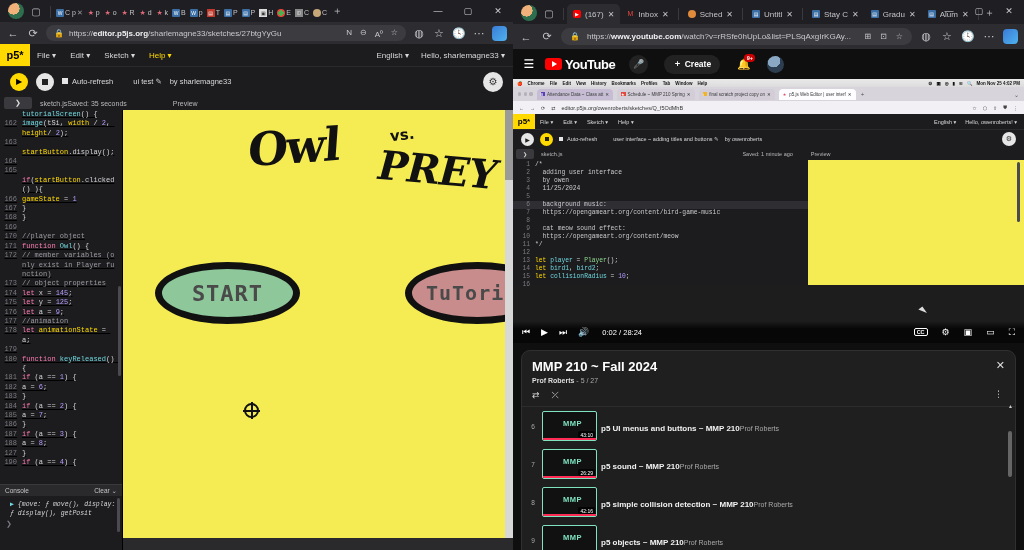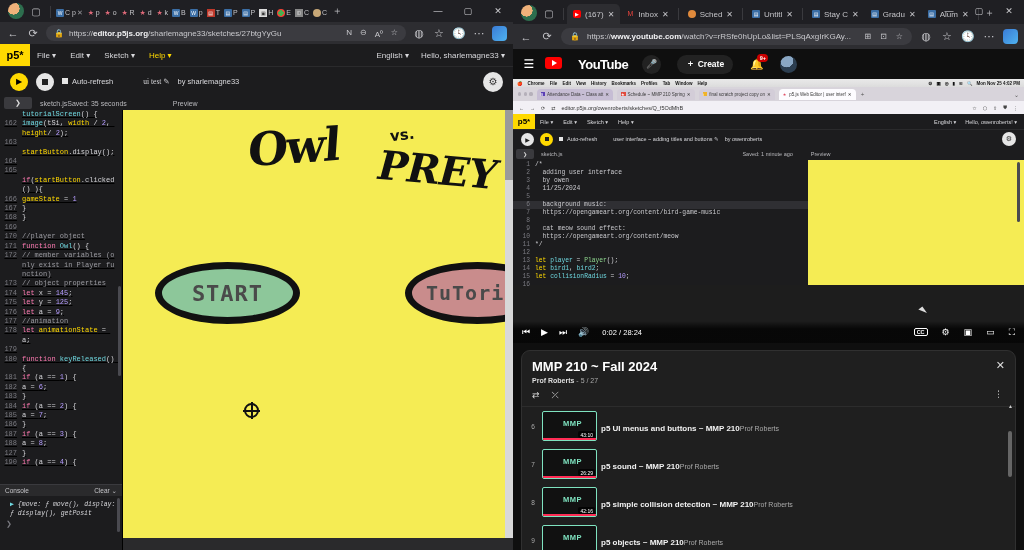--- a/index.html
+++ b/index.html
@@ -93,21 +93,21 @@
   .yt-tabstrip { height:24px; background:#1f1f23; display:flex; align-items:flex-end; padding-left:4px; position:relative; z-index:2; }
   .yttab { display:flex; align-items:center; gap:4px; height:20px; padding:0 6px; font-size:8px; color:#c4c4c8; white-space:nowrap; max-width:74px; border-radius:5px 5px 0 0; }
   .yttab.active { background:#2d2d31; }
   .yttab .lbl { overflow:hidden; text-overflow:clip; }
   .yt-navbar { height:25px; background:#2d2d31; display:flex; align-items:center; padding:0 6px; gap:7px; }
   .yt-url { flex:1; height:17px; background:#3b3b40; border-radius:9px; display:flex; align-items:center; padding:0 9px; gap:7px; font-size:8px; color:#c9c9cd; }
   .yt-url b { color:#f1f1f3; }
 
   .yt-header { height:30px; background:#0f0f0f; display:flex; align-items:center; padding:0 8px; gap:8px; }
   .hamb { width:16px; color:#fff; font-size:12px; text-align:center; }
-  .ytlogo { display:flex; align-items:flex-start; gap:16px; }
+  .ytlogo { display:flex; align-items:center; gap:3px; }
   .ytplay { width:17px; height:12px; background:#ff0000; border-radius:3px; display:flex; align-items:center; justify-content:center; }
   .ytplay i { width:0;height:0;border-left:5px solid #fff;border-top:3px solid transparent;border-bottom:3px solid transparent; margin-left:1px;}
   .ytname { color:#fff; font-size:13px; font-weight:700; letter-spacing:-0.5px; }
   .ytsearch { margin-left:30px; display:flex; align-items:center; height:19px; flex:0 0 210px; }
   .ytsearch input { flex:1; height:19px; background:#121212; border:1px solid #303030; border-right:none;
      border-radius:10px 0 0 10px; color:#bbb; font-size:8.5px; padding:0 10px; outline:none; font-family:"Liberation Sans",sans-serif;}
   .ytsbtn { width:35px;height:19px;background:#222;border:1px solid #303030;border-left:none;border-radius:0 10px 10px 0;display:flex;align-items:center;justify-content:center;color:#ddd;font-size:9px;}
   .ytmic { width:19px;height:19px;border-radius:50%;background:#222;display:flex;align-items:center;justify-content:center;color:#ddd;font-size:9px;margin-left:6px;}
   .ytcreate { height:19px; background:#222; border-radius:10px; display:flex; align-items:center; gap:3px; padding:0 9px; color:#fff; font-size:8.5px; font-weight:600; margin-left:8px; }
   .ytbell { position:relative; color:#fff; font-size:11px; margin-left:9px; }
@@ -296,21 +296,21 @@
         <span><span>Hello, sharlemagne33</span> ▾</span>
       </div>
     </div>
 
     <div class="p5toolbar">
       <div class="runbtn">▶</div>
       <div class="stopbtn">
           <i></i>
         </div>
       <div class="tb-txt"><span class="chk"></span><span>Auto-refresh</span></div>
-      <div class="tb-txt" style="margin-left:22px;font-family:Liberation Serif, serif;"><span>ui test</span> ✎</div>
+      <div class="tb-txt" style="margin-left:12px;"><span>ui test</span> ✎</div>
       <div class="tb-txt">by sharlemagne33</div>
       <div class="gear">⚙</div>
     </div>
 
     <div class="p5subbar">
       <div class="sbtog">❯</div>
       <span class="sb-file"><span>sketch.js</span><span>Saved: 35 seconds</span></span>
       <span class="sb-prev">Preview</span>
     </div>
 

